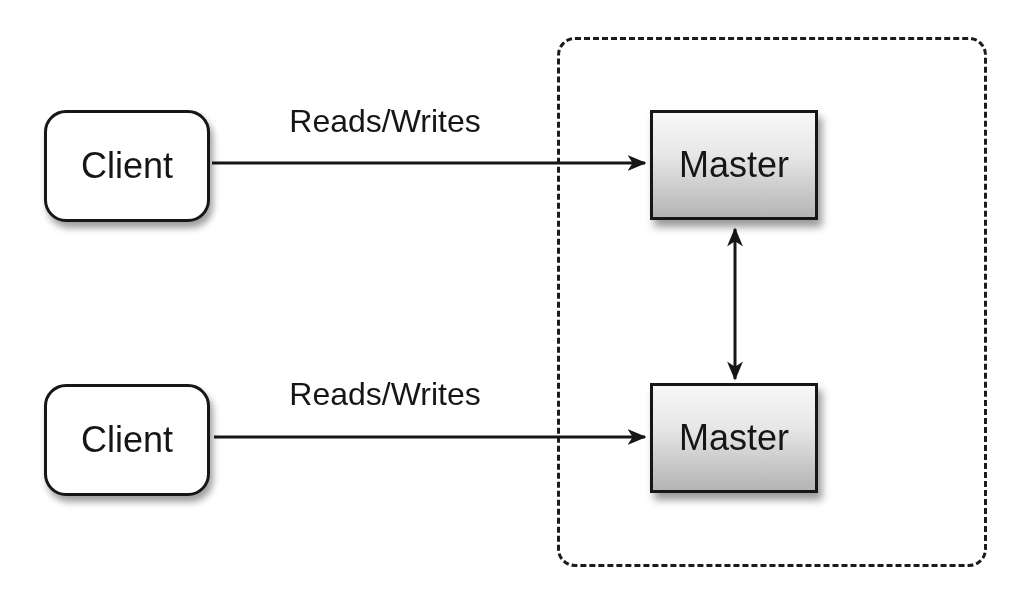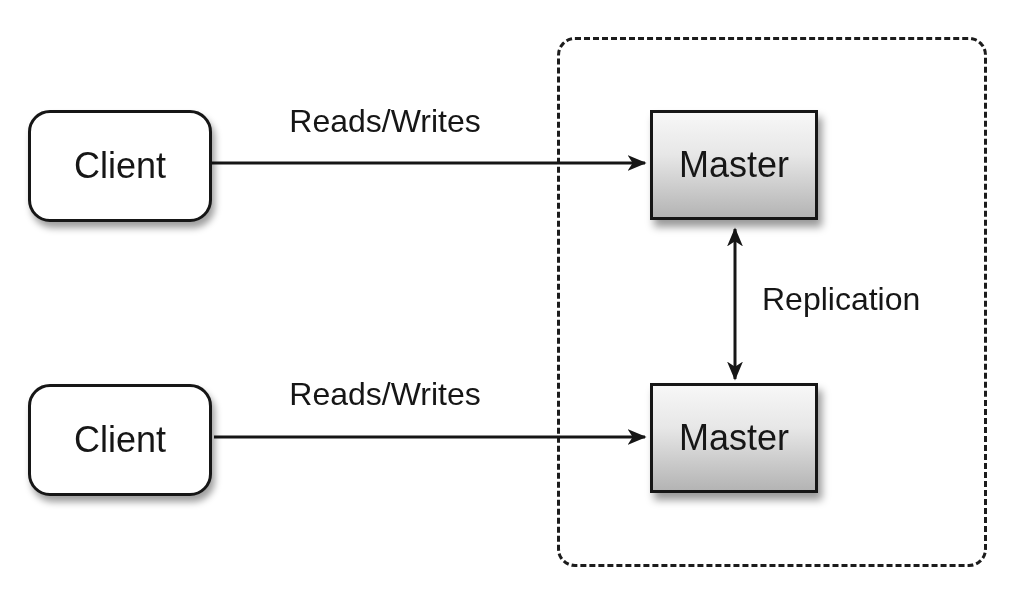--- a/index.html
+++ b/index.html
@@ -20,23 +20,23 @@
     position: absolute;
     display: flex;
     align-items: center;
     justify-content: center;
     box-sizing: border-box;
     font-size: 36px;
     line-height: 1;
     color: #161616;
   }
   .client {
-    width: 184px;
+    width: 166px;
     height: 112px;
-    left: 28px;
+    left: 44px;
     background: #ffffff;
     border: 3px solid #161616;
     border-radius: 22px;
     box-shadow: 3px 6px 7px rgba(0,0,0,0.38);
   }
   .client.top { top: 110px; }
   .client.bottom { top: 384px; }
   .master {
     width: 168px;
     height: 110px;
@@ -111,15 +111,14 @@
   </div>
 
   <div class="node master bottom">
     <span>Master</span>
   </div>
 
   <div class="edge-label rw-top">Reads/Writes</div>
 
   <div class="edge-label rw-bottom">Reads/Writes</div>
 
-  <div class="edge-label replication">Replication</div>
 
 </div>
 
 </body></html>

